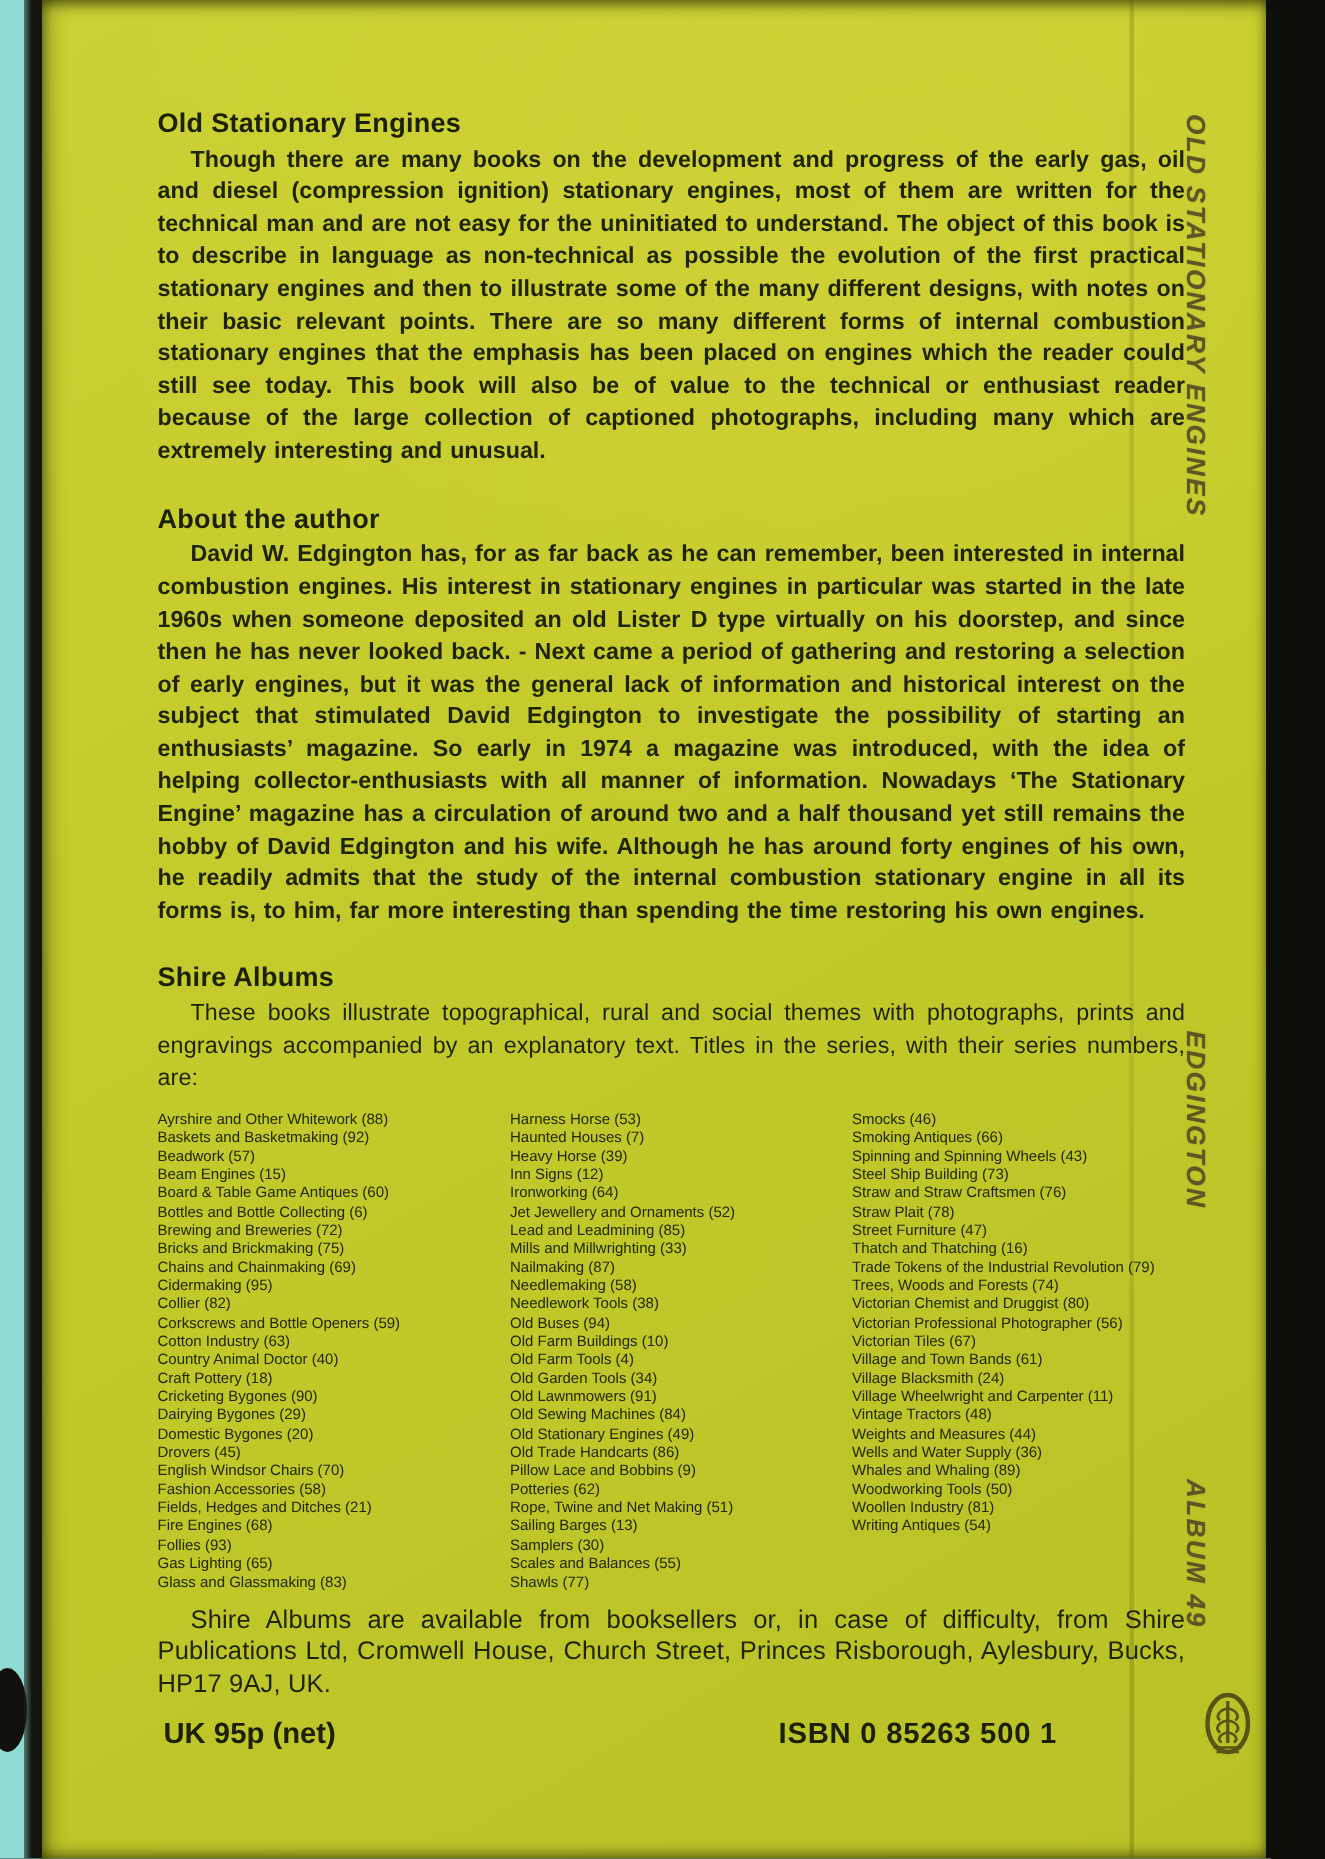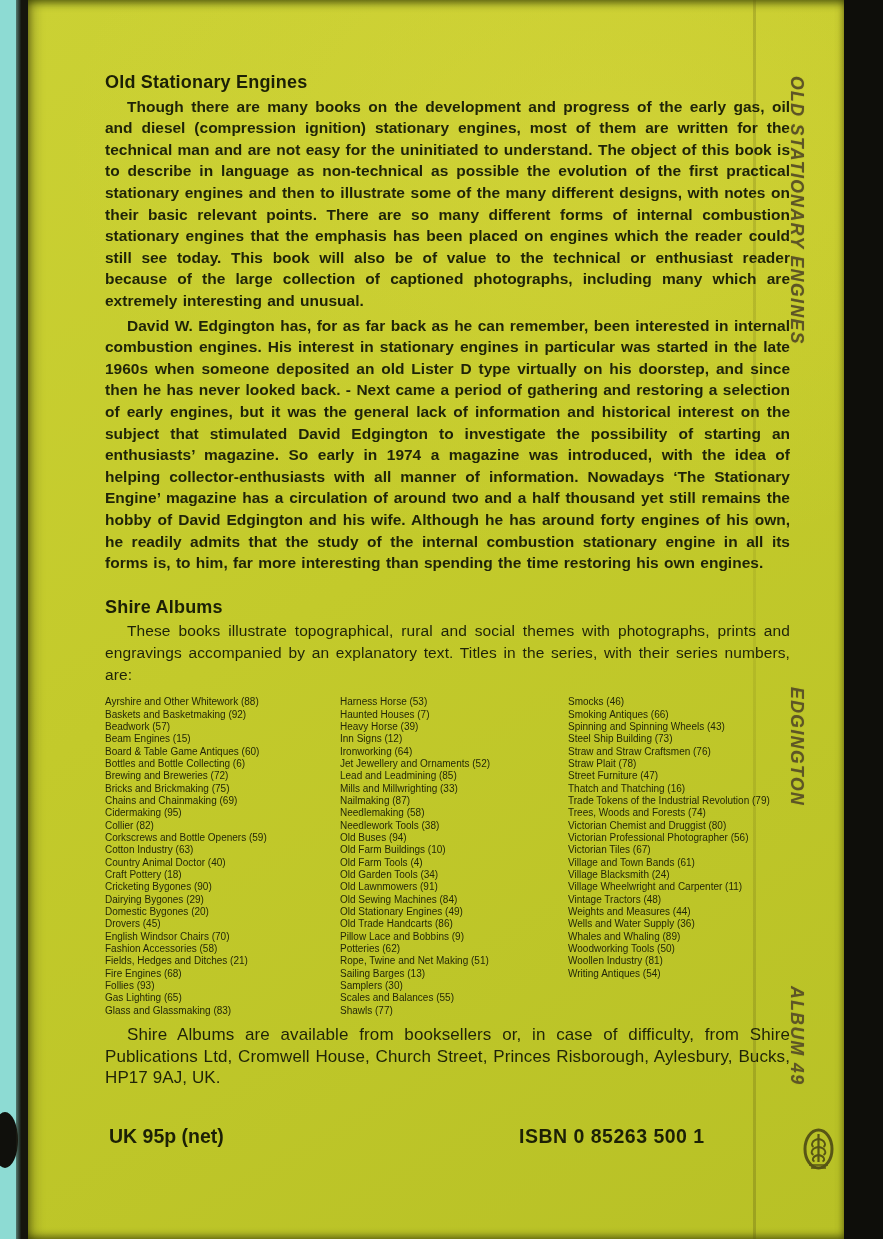--- a/index.html
+++ b/index.html
@@ -34,21 +34,21 @@
   .para-reg{font-weight:400;letter-spacing:0.1px;}
   .sp{margin-top:24px;}
   .albums-gap{margin-top:23px;}
   .cols{display:flex;margin-top:11px;color:#242808;}
   .col{font-size:10px;line-height:12.35px;font-weight:400;}
   .col-1{width:235px;}
   .col-2{width:228px;}
   .col-3{width:205px;}
   .title-item{padding-left:13px;text-indent:-13px;white-space:normal;}
   .availability{margin-top:7px;font-size:17px;}
-  .footer{position:relative;margin-top:36px;height:30px;font-size:19.5px;font-weight:700;color:#1c2006;}
+  .footer{position:relative;margin-top:11px;height:30px;font-size:19.5px;font-weight:700;color:#1c2006;}
   .price{position:absolute;left:4px;top:0;}
   .isbn{position:absolute;left:414px;top:0;letter-spacing:0.5px;}
   .spine{position:absolute;top:0;right:0;width:88px;height:100%;}
   .spine-text{
     position:absolute;left:30px;
     writing-mode:vertical-rl;
     font-style:italic;font-weight:700;font-size:17.5px;letter-spacing:1.5px;
     color:#5d5526;text-shadow:0 0 1px rgba(70,64,20,0.35);
     white-space:nowrap;
   }
@@ -65,20 +65,21 @@
   <div class="page-edge"></div>
 
   <div class="cover">
     <div class="spine-crease"></div>
 
     <div class="content">
       <h1>Old Stationary Engines</h1>
 
       <p class="para para-bold"><span class="ind"></span><span>Though there are many books on the development and progress of the early gas, oil and diesel (compression ignition) stationary engines, most of them are written for the technical man and are not easy for the uninitiated to understand. The object of this book is to describe in language as non-technical as possible the evolution of the first practical stationary engines and then to illustrate some of the many different designs, with notes on their basic relevant points. There are so many different forms of internal combustion stationary engines that the emphasis has been placed on engines which the reader could still see today. This book will also be of value to the technical or enthusiast reader because of the large collection of captioned photographs, including many which are extremely interesting and unusual.</span></p>
 
+      <h2 class="sp">About the author</h2>
 
       <p class="para para-bold"><span class="ind"></span><span>David W. Edgington has, for as far back as he can remember, been interested in internal combustion engines. His interest in stationary engines in particular was started in the late 1960s when someone deposited an old Lister D type virtually on his doorstep, and since then he has never looked back. - Next came a period of gathering and restoring a selection of early engines, but it was the general lack of information and historical interest on the subject that stimulated David Edgington to investigate the possibility of starting an enthusiasts’ magazine. So early in 1974 a magazine was introduced, with the idea of helping collector-enthusiasts with all manner of information. Nowadays ‘The Stationary Engine’ magazine has a circulation of around two and a half thousand yet still remains the hobby of David Edgington and his wife. Although he has around forty engines of his own, he readily admits that the study of the internal combustion stationary engine in all its forms is, to him, far more interesting than spending the time restoring his own engines.</span></p>
 
       <h2 class="albums-gap">Shire Albums</h2>
 
       <p class="para para-reg"><span class="ind"></span><span>These books illustrate topographical, rural and social themes with photographs, prints and engravings accompanied by an explanatory text. Titles in the series, with their series numbers, are:</span></p>
 
       <div class="cols">
         <div class="col col-1">
             <div class="title-item">Ayrshire and Other Whitework (88)</div>

